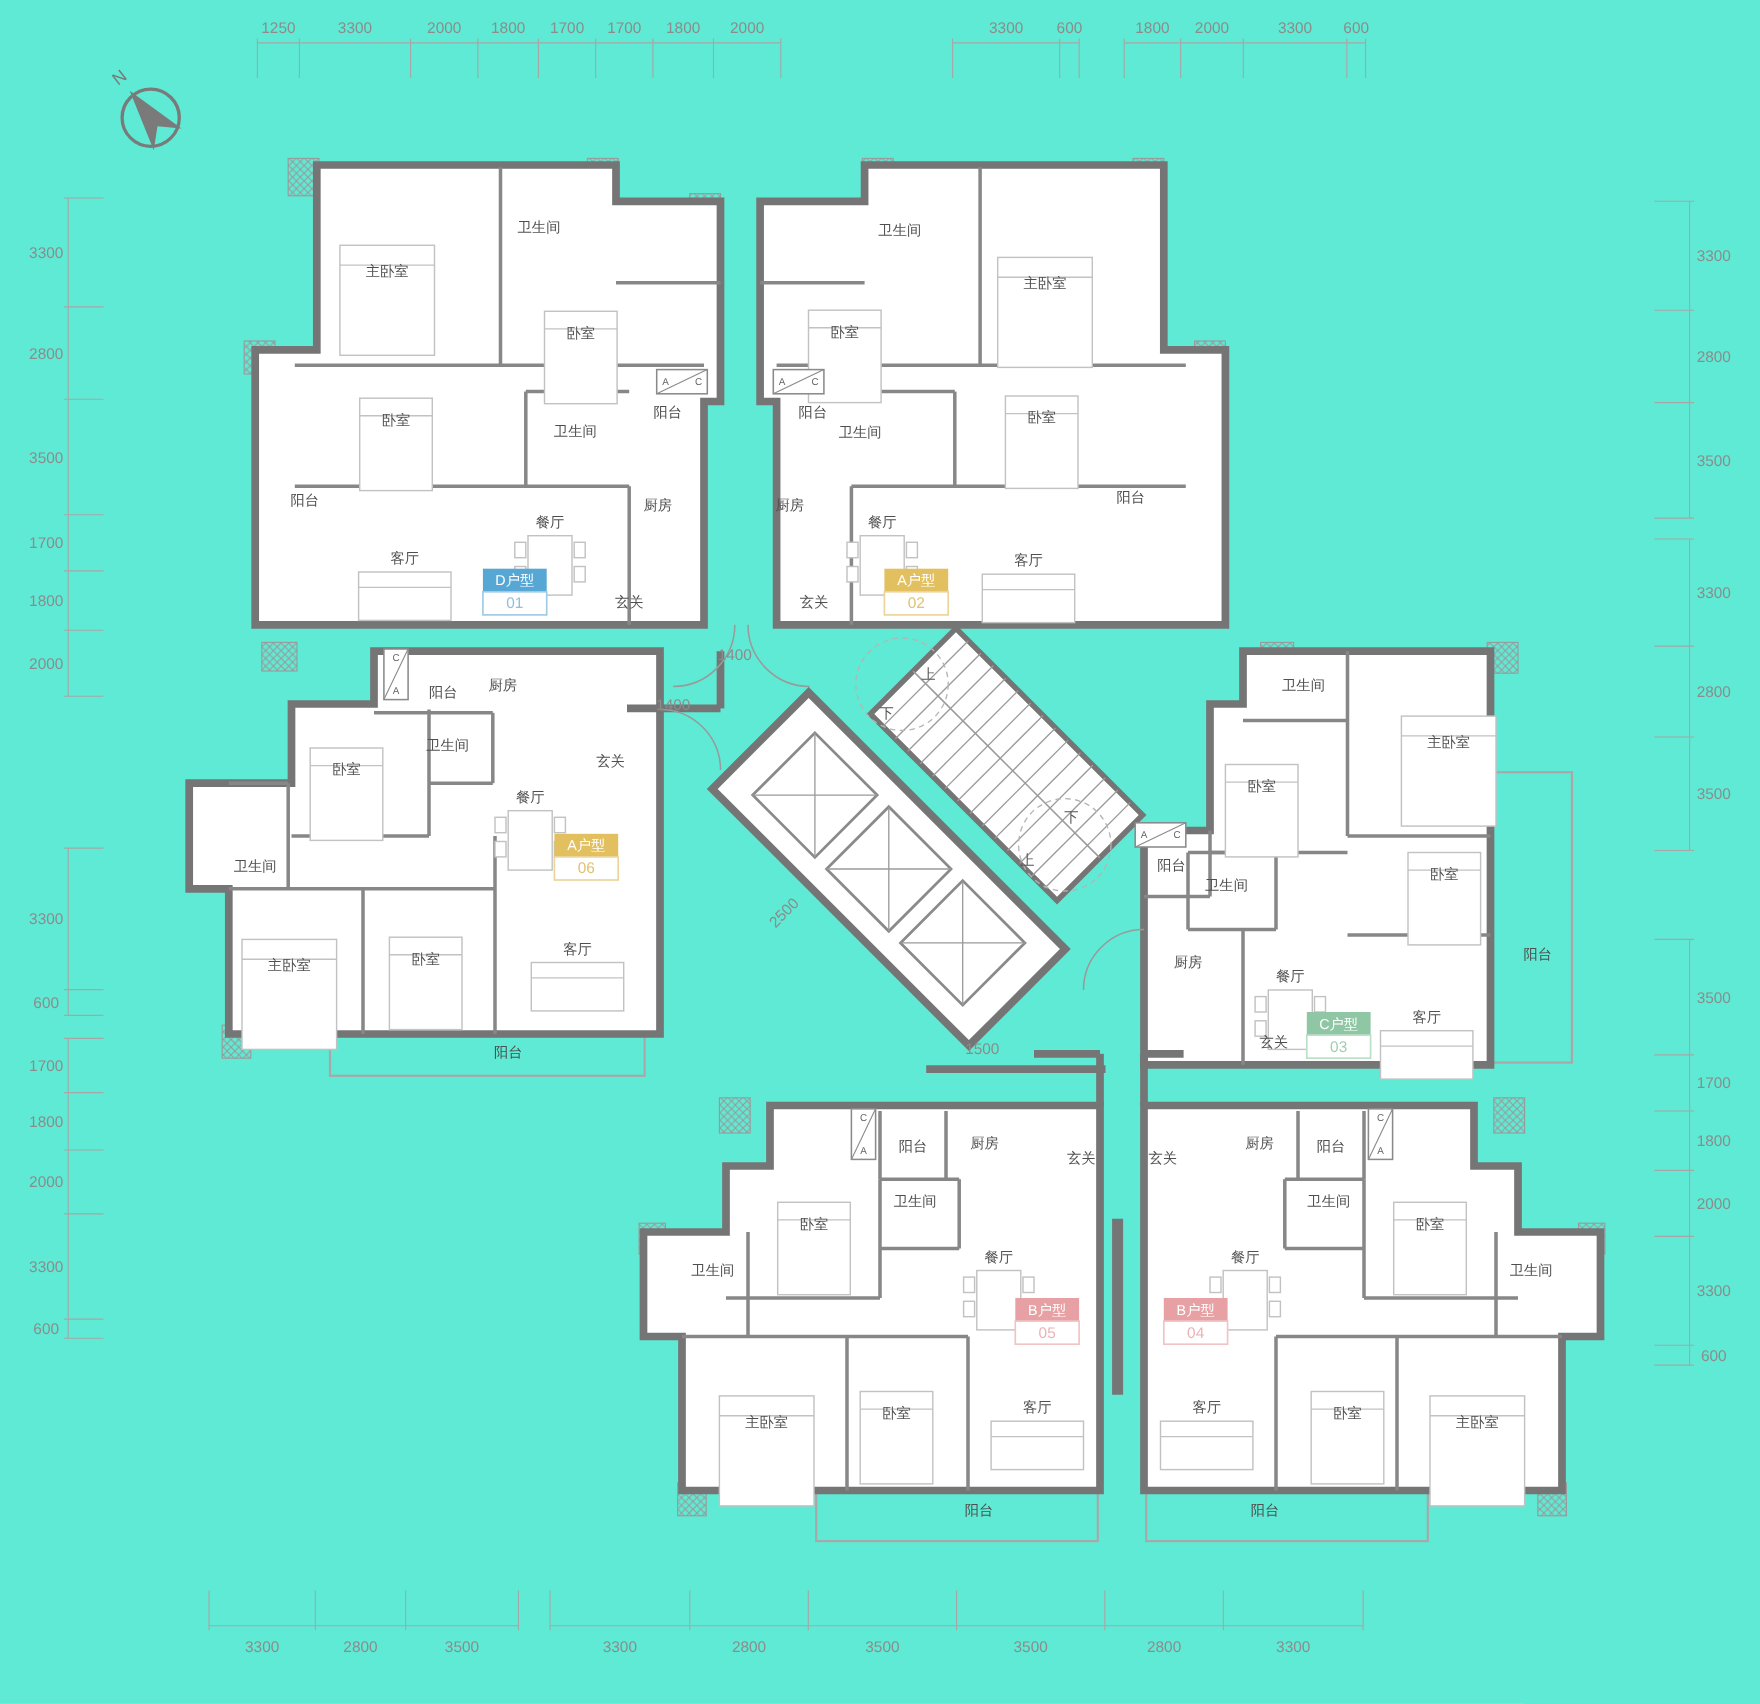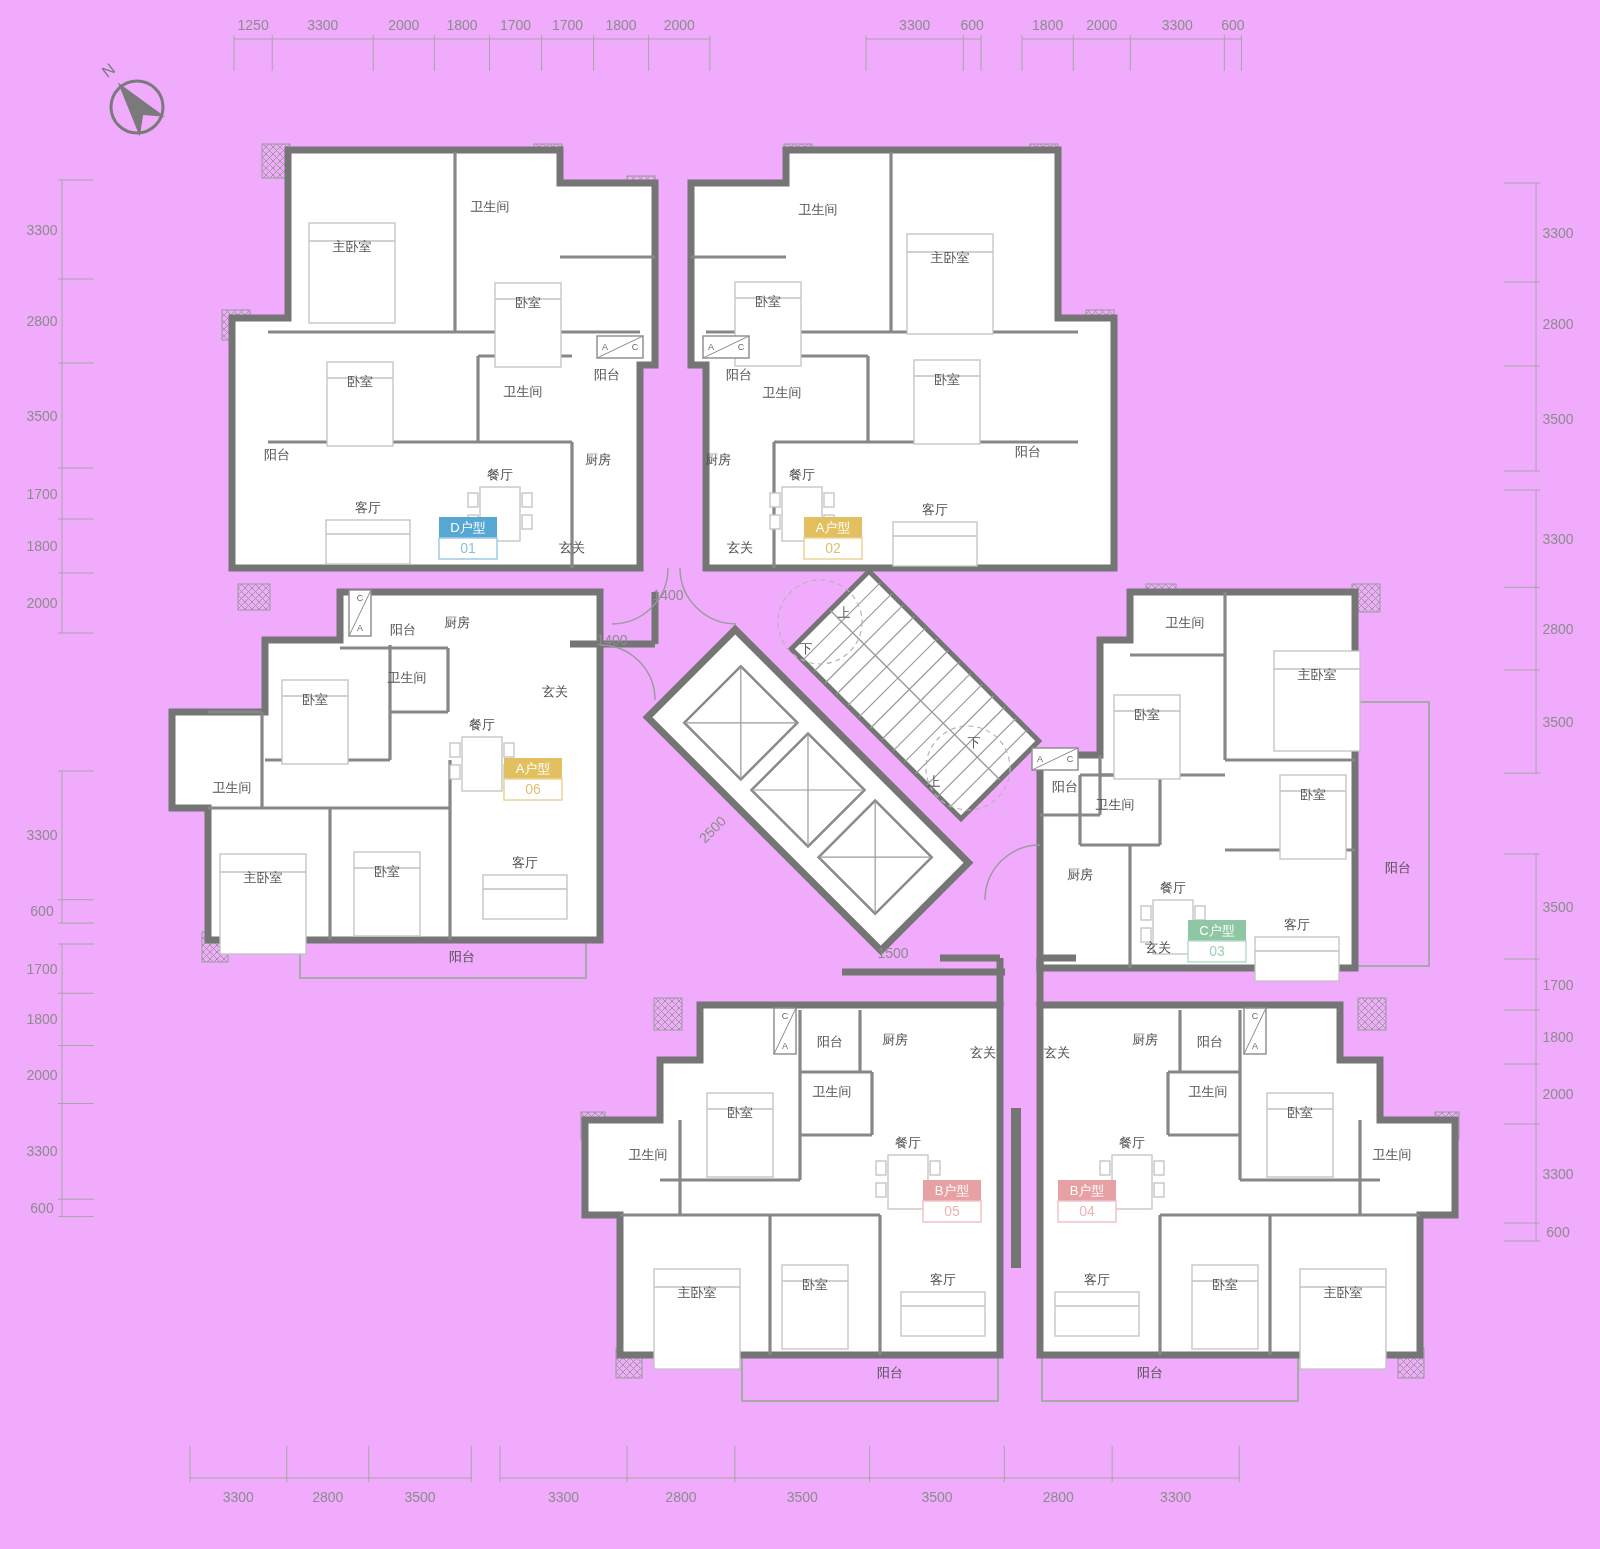--- a/index.html
+++ b/index.html
@@ -1,16 +1,16 @@
 <!DOCTYPE html>
 <html><head>
 <meta charset="utf-8">
 <style>
   html,body{margin:0;padding:0;background:#ffffff;}
-  .stage{position:relative;width:1600px;height:1549px;background:#f0abfc;overflow:hidden;
+  .stage{position:relative;width:1600px;height:1549px;background:#5eead4;overflow:hidden;
          font-family:"Liberation Sans", sans-serif;}
   svg text{font-family:"Liberation Sans", sans-serif;}
   .dim{fill:#8c8c8c;font-size:14px;}
   .room{fill:#4f4f4f;font-size:13px;}
   .core-lab{fill:#555;font-size:13px;}
   .acl{fill:#666;font-size:9px;}
 </style>
 </head>
 <body>
 

